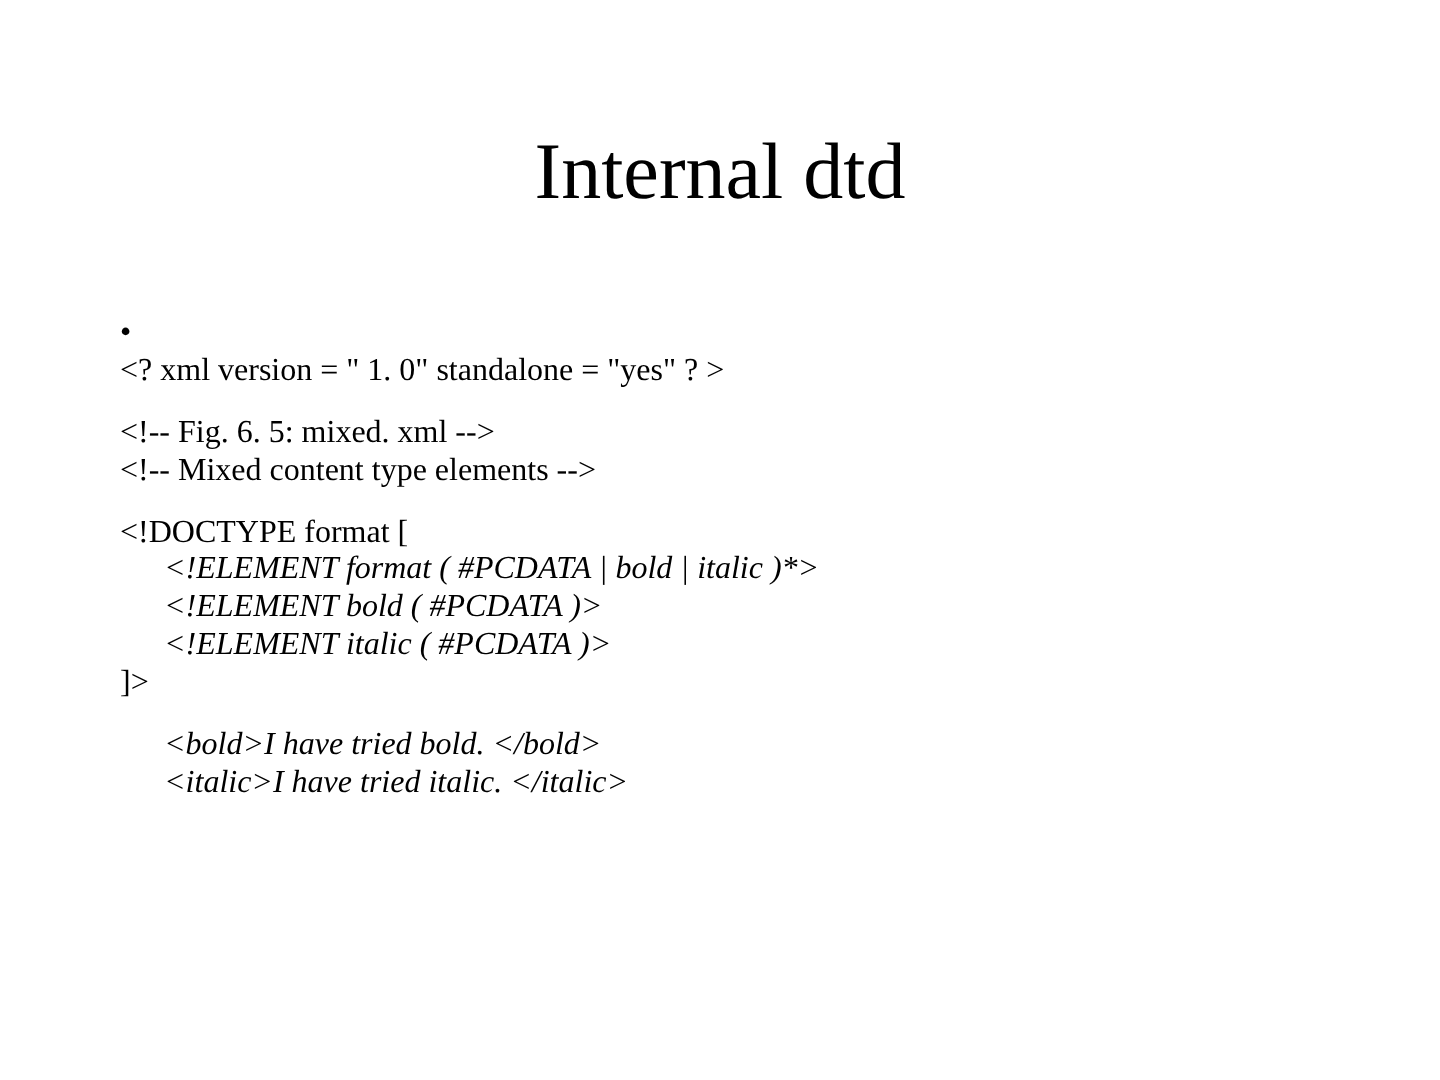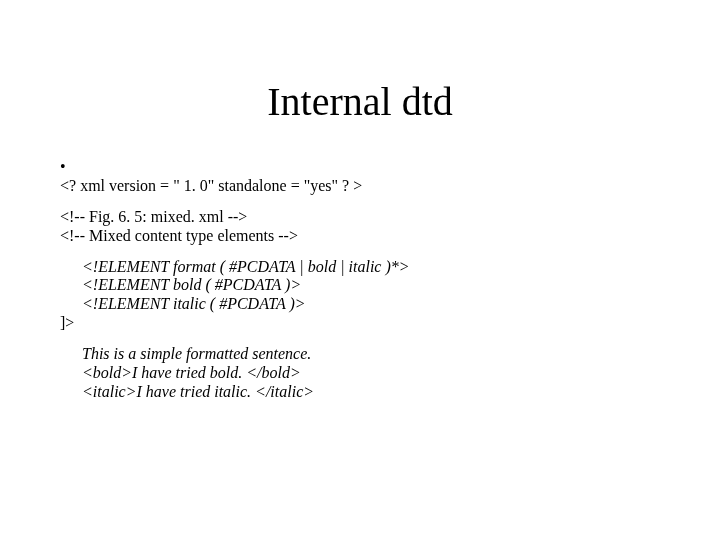--- a/index.html
+++ b/index.html
@@ -12,21 +12,21 @@
     color: #000;
   }
   .slide {
     position: relative;
     width: 720px;
     height: 540px;
     box-sizing: border-box;
   }
   .title {
     position: absolute;
-    top: 78px;
+    top: 62px;
     left: 0;
     width: 100%;
     text-align: center;
     font-size: 40px;
     font-weight: normal;
   }
   .body {
     position: absolute;
     top: 158px;
     left: 60px;
@@ -68,26 +68,26 @@
     </div>
 
     <div>&lt;? xml version = " 1. 0" standalone = "yes" ? &gt;</div>
 
     <div class="block">
       <div>&lt;!-- Fig. 6. 5: mixed. xml           --&gt;</div>
       <div>&lt;!-- Mixed content type elements --&gt;</div>
     </div>
 
     <div class="block">
+      <div>&lt;!DOCTYPE format [</div>
       <div class="indent">&lt;!ELEMENT format ( #PCDATA | bold | italic )*&gt;</div>
       <div class="indent">&lt;!ELEMENT bold ( #PCDATA )&gt;</div>
       <div class="indent">&lt;!ELEMENT italic ( #PCDATA )&gt;</div>
       <div>]&gt;</div>
     </div>
 
     <div class="block">
-      <div class="indent">This is a simple formatted sentence.</div>
       <div class="indent">&lt;bold&gt;I have tried bold. &lt;/bold&gt;</div>
       <div class="indent">&lt;italic&gt;I have tried italic. &lt;/italic&gt;</div>
     </div>
 
   </div>
 </div>
 
 </body></html>

